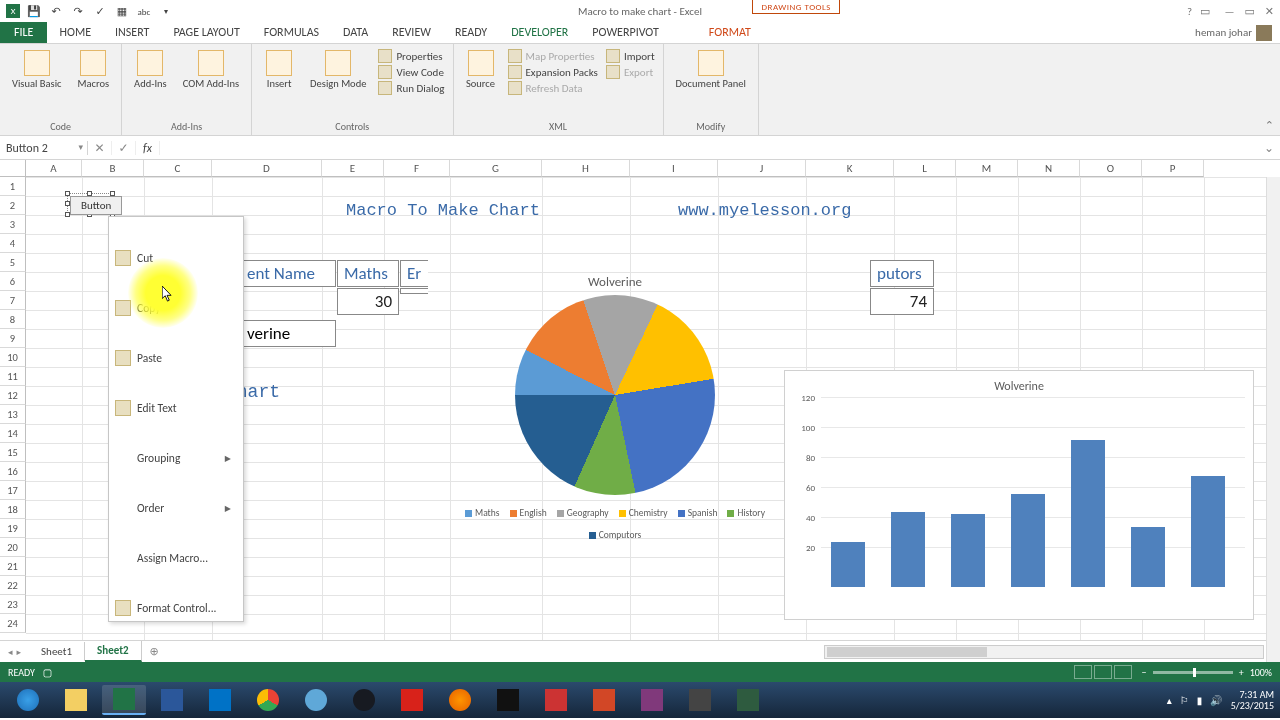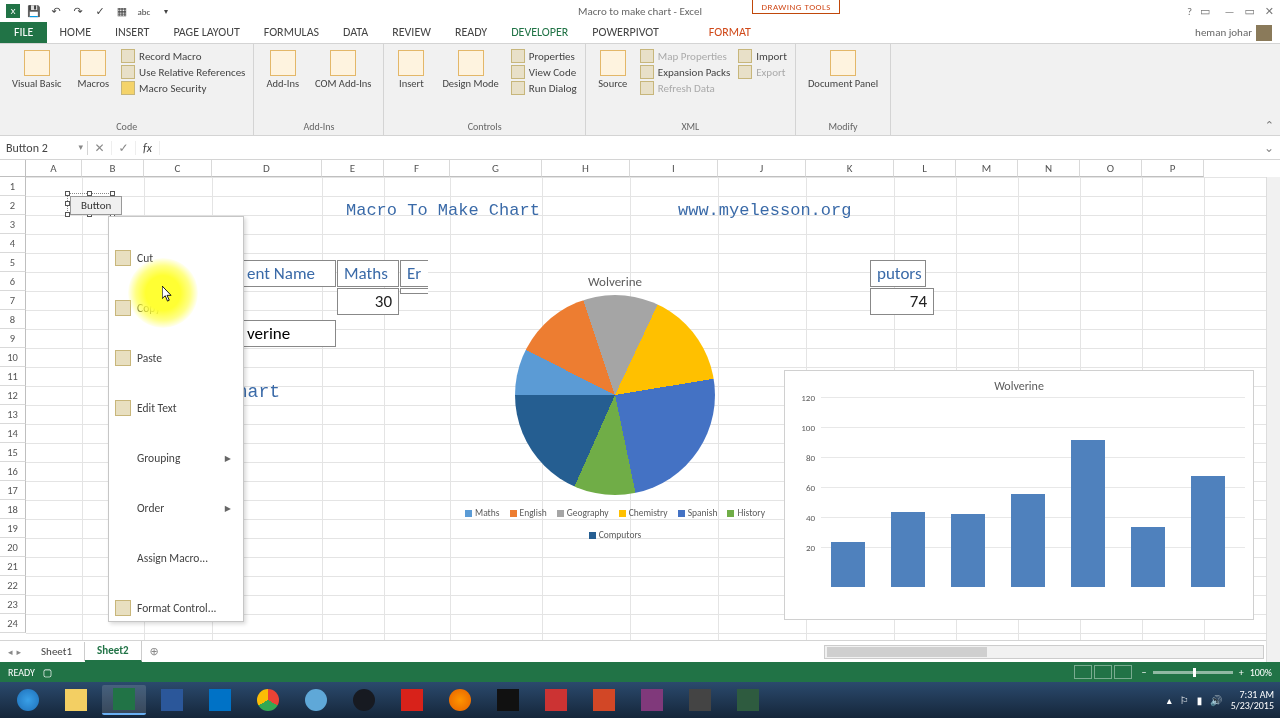--- a/index.html
+++ b/index.html
@@ -164,34 +164,20 @@
     <div class="group-row">
       <div class="bigbtn">
           <div class="icn"></div>
           <div class="lbl">Visual
 Basic</div>
         </div>
       <div class="bigbtn">
           <div class="icn"></div>
           <div class="lbl">Macros</div>
         </div>
-      <div>
-        <div class="smallrow">
-            <span class="icn"></span>
-            <span>Record Macro</span>
-          </div>
-        <div class="smallrow">
-            <span class="icn"></span>
-            <span>Use Relative References</span>
-          </div>
-        <div class="smallrow">
-            <span class="icn" style="background:#f4d36a;"></span>
-            <span>Macro Security</span>
-          </div>
-      </div>
     </div>
     <div class="group-label">Code</div>
   </div>
   <div class="ribbon-group">
     <div class="group-row">
       <div class="bigbtn">
           <div class="icn"></div>
           <div class="lbl">Add-Ins</div>
         </div>
       <div class="bigbtn">
@@ -390,21 +376,21 @@
       <div class="h" style="right:-3px;top:50%;margin-top:-3px;"></div>
   </div>
   <div class="shape-btn" style="left:70px;top:36px;">Button</div>
 
   <div class="tcell thdr" style="left:240px;top:100px;width:96px;">ent Name</div>
   <div class="tcell thdr" style="left:337px;top:100px;width:62px;">Maths</div>
   <div class="tcell thdr" style="left:400px;top:100px;width:28px;border-right:none;">Er</div>
   <div class="tcell" style="left:240px;top:128px;width:96px;margin-top:32px;">verine</div>
   <div class="tcell tval" style="left:337px;top:128px;width:62px;">30</div>
   <div class="tcell" style="left:400px;top:128px;width:28px;border-right:none;"></div>
-  <div class="tcell thdr" style="left:870px;top:100px;width:56px;">putors</div>
+  <div class="tcell thdr" style="left:870px;top:100px;width:64px;">putors</div>
   <div class="tcell tval" style="left:870px;top:128px;width:64px;text-align:right;">74</div>
 
   <div class="ctx" style="left:108px;top:56px;" id="ctxmenu">
       <div class="mi">
         <span class="micn" style="background: rgb(232, 223, 192); border: 1px solid rgb(200, 182, 122);"></span>
         <span>Cut</span>
       </div>
       <div class="mi">
         <span class="micn" style="background: rgb(232, 223, 192); border: 1px solid rgb(200, 182, 122);"></span>
         <span>Copy</span>

